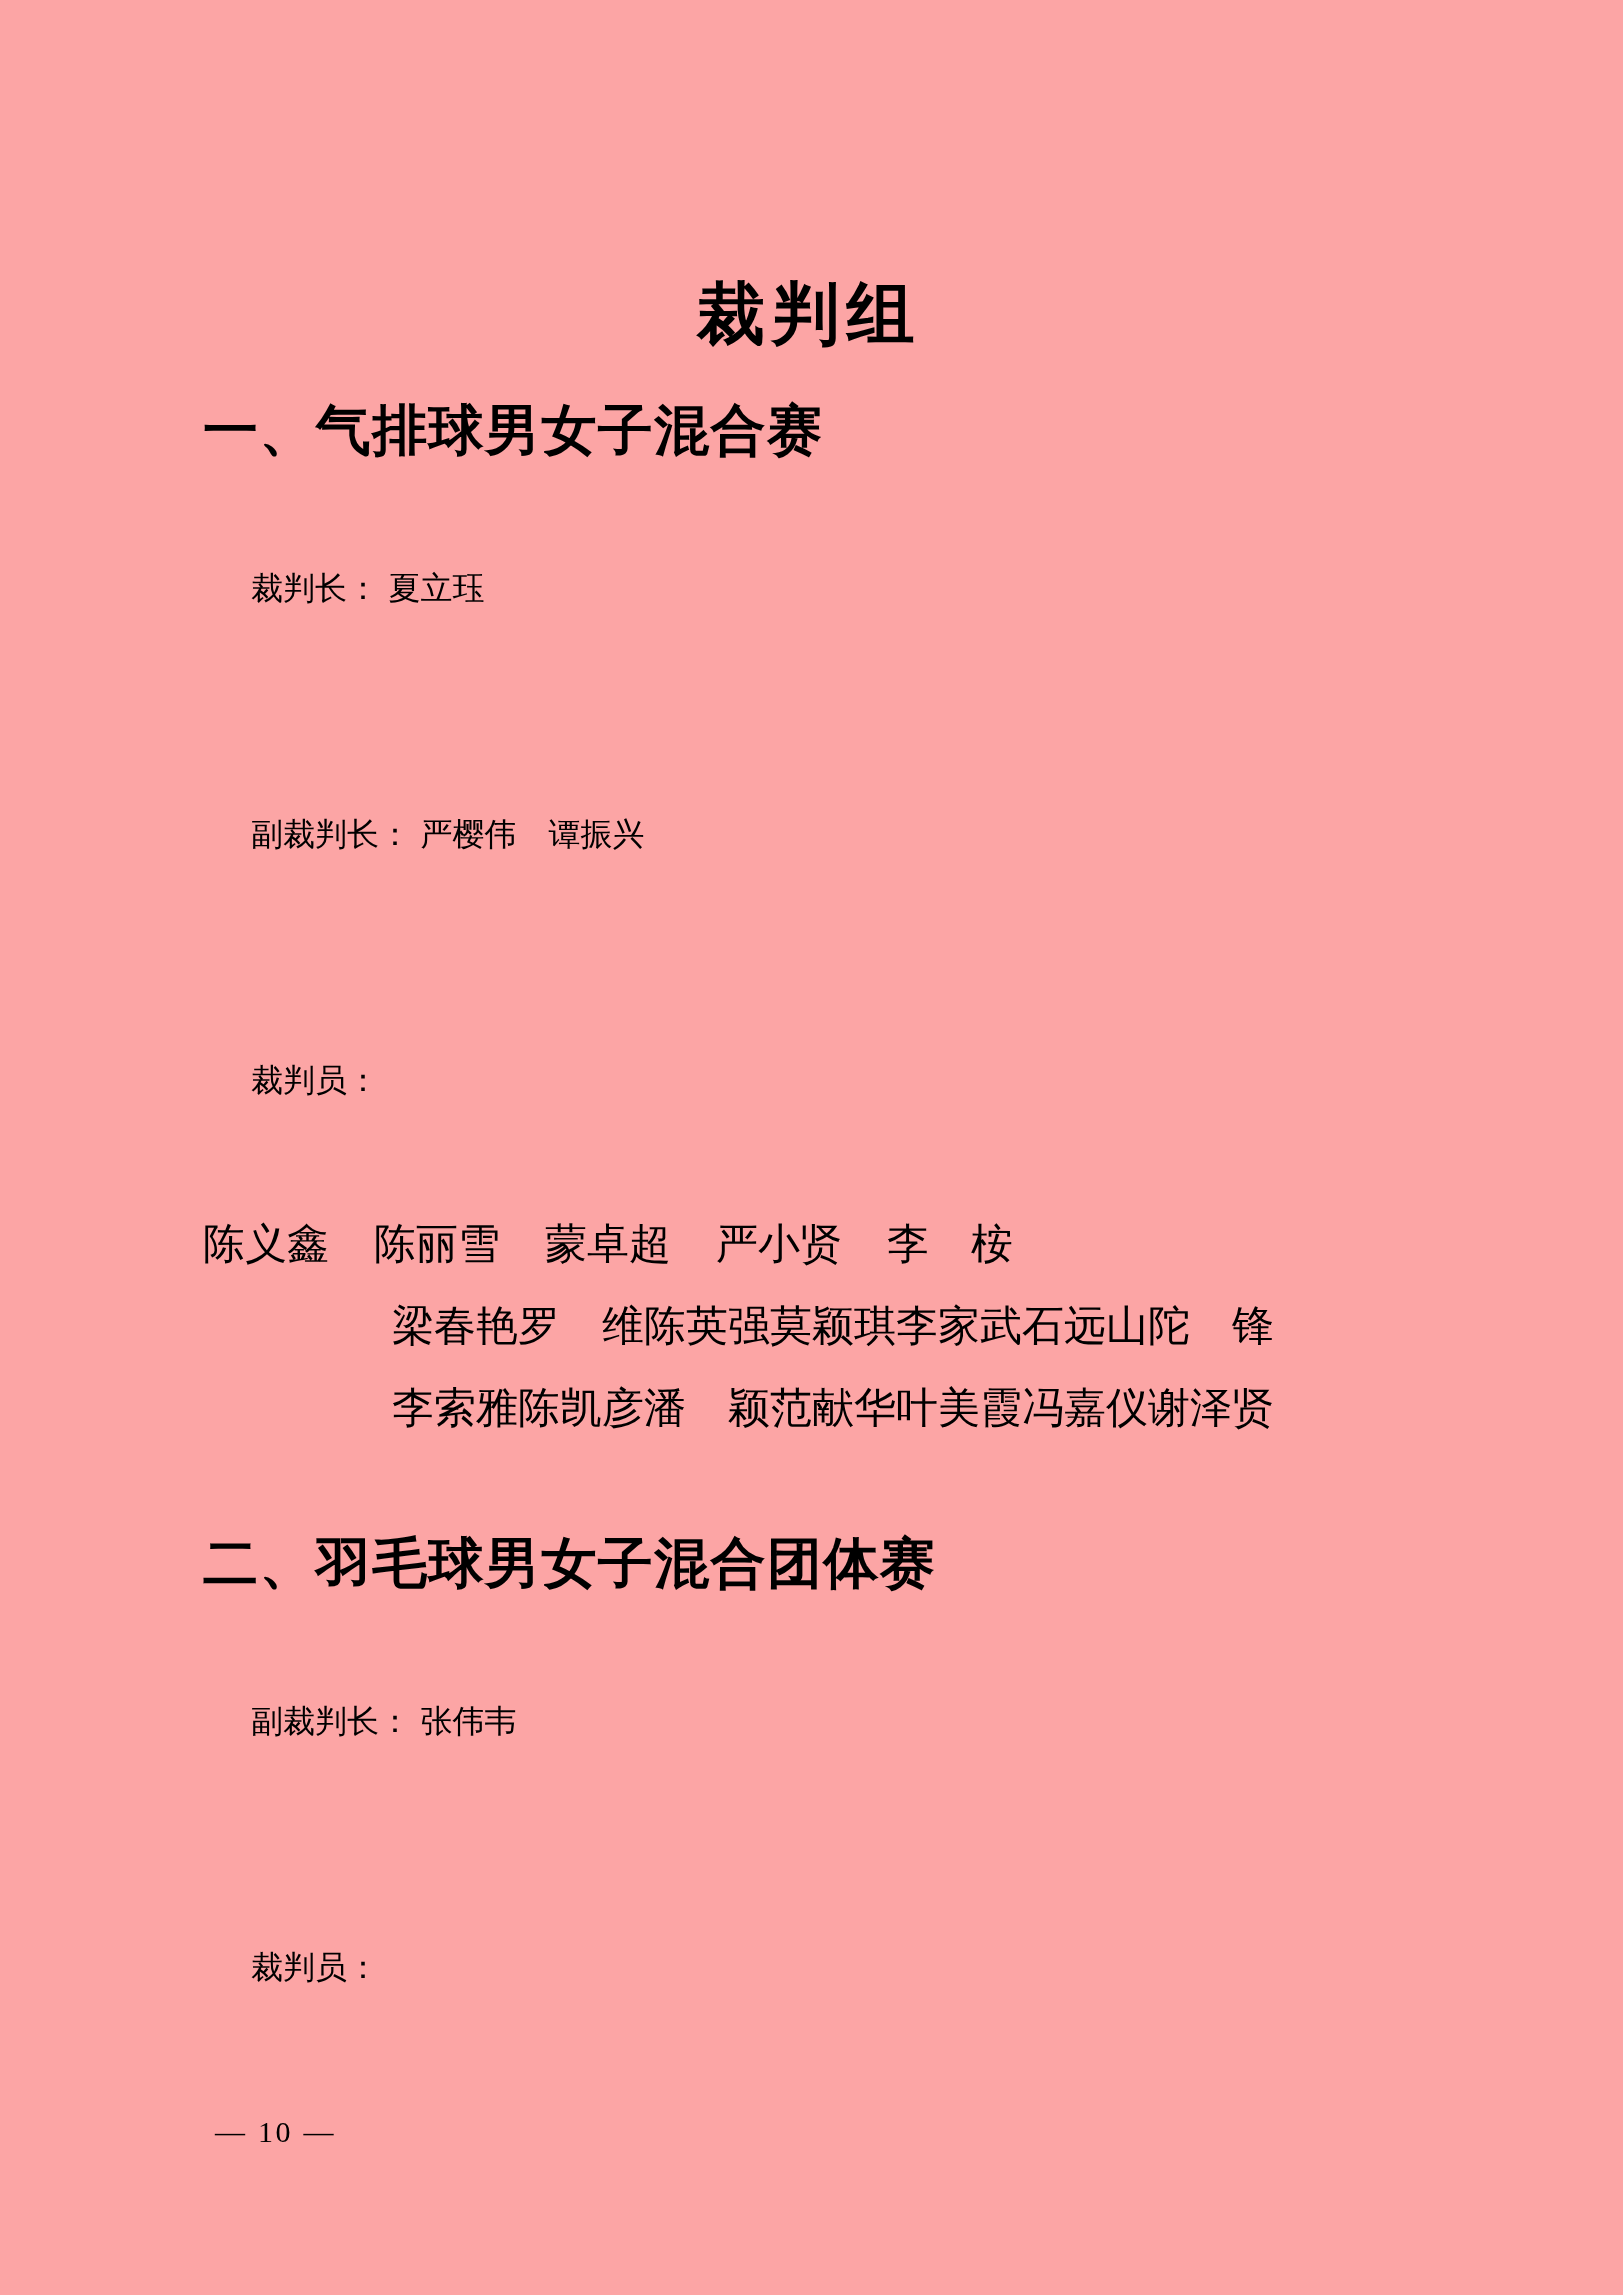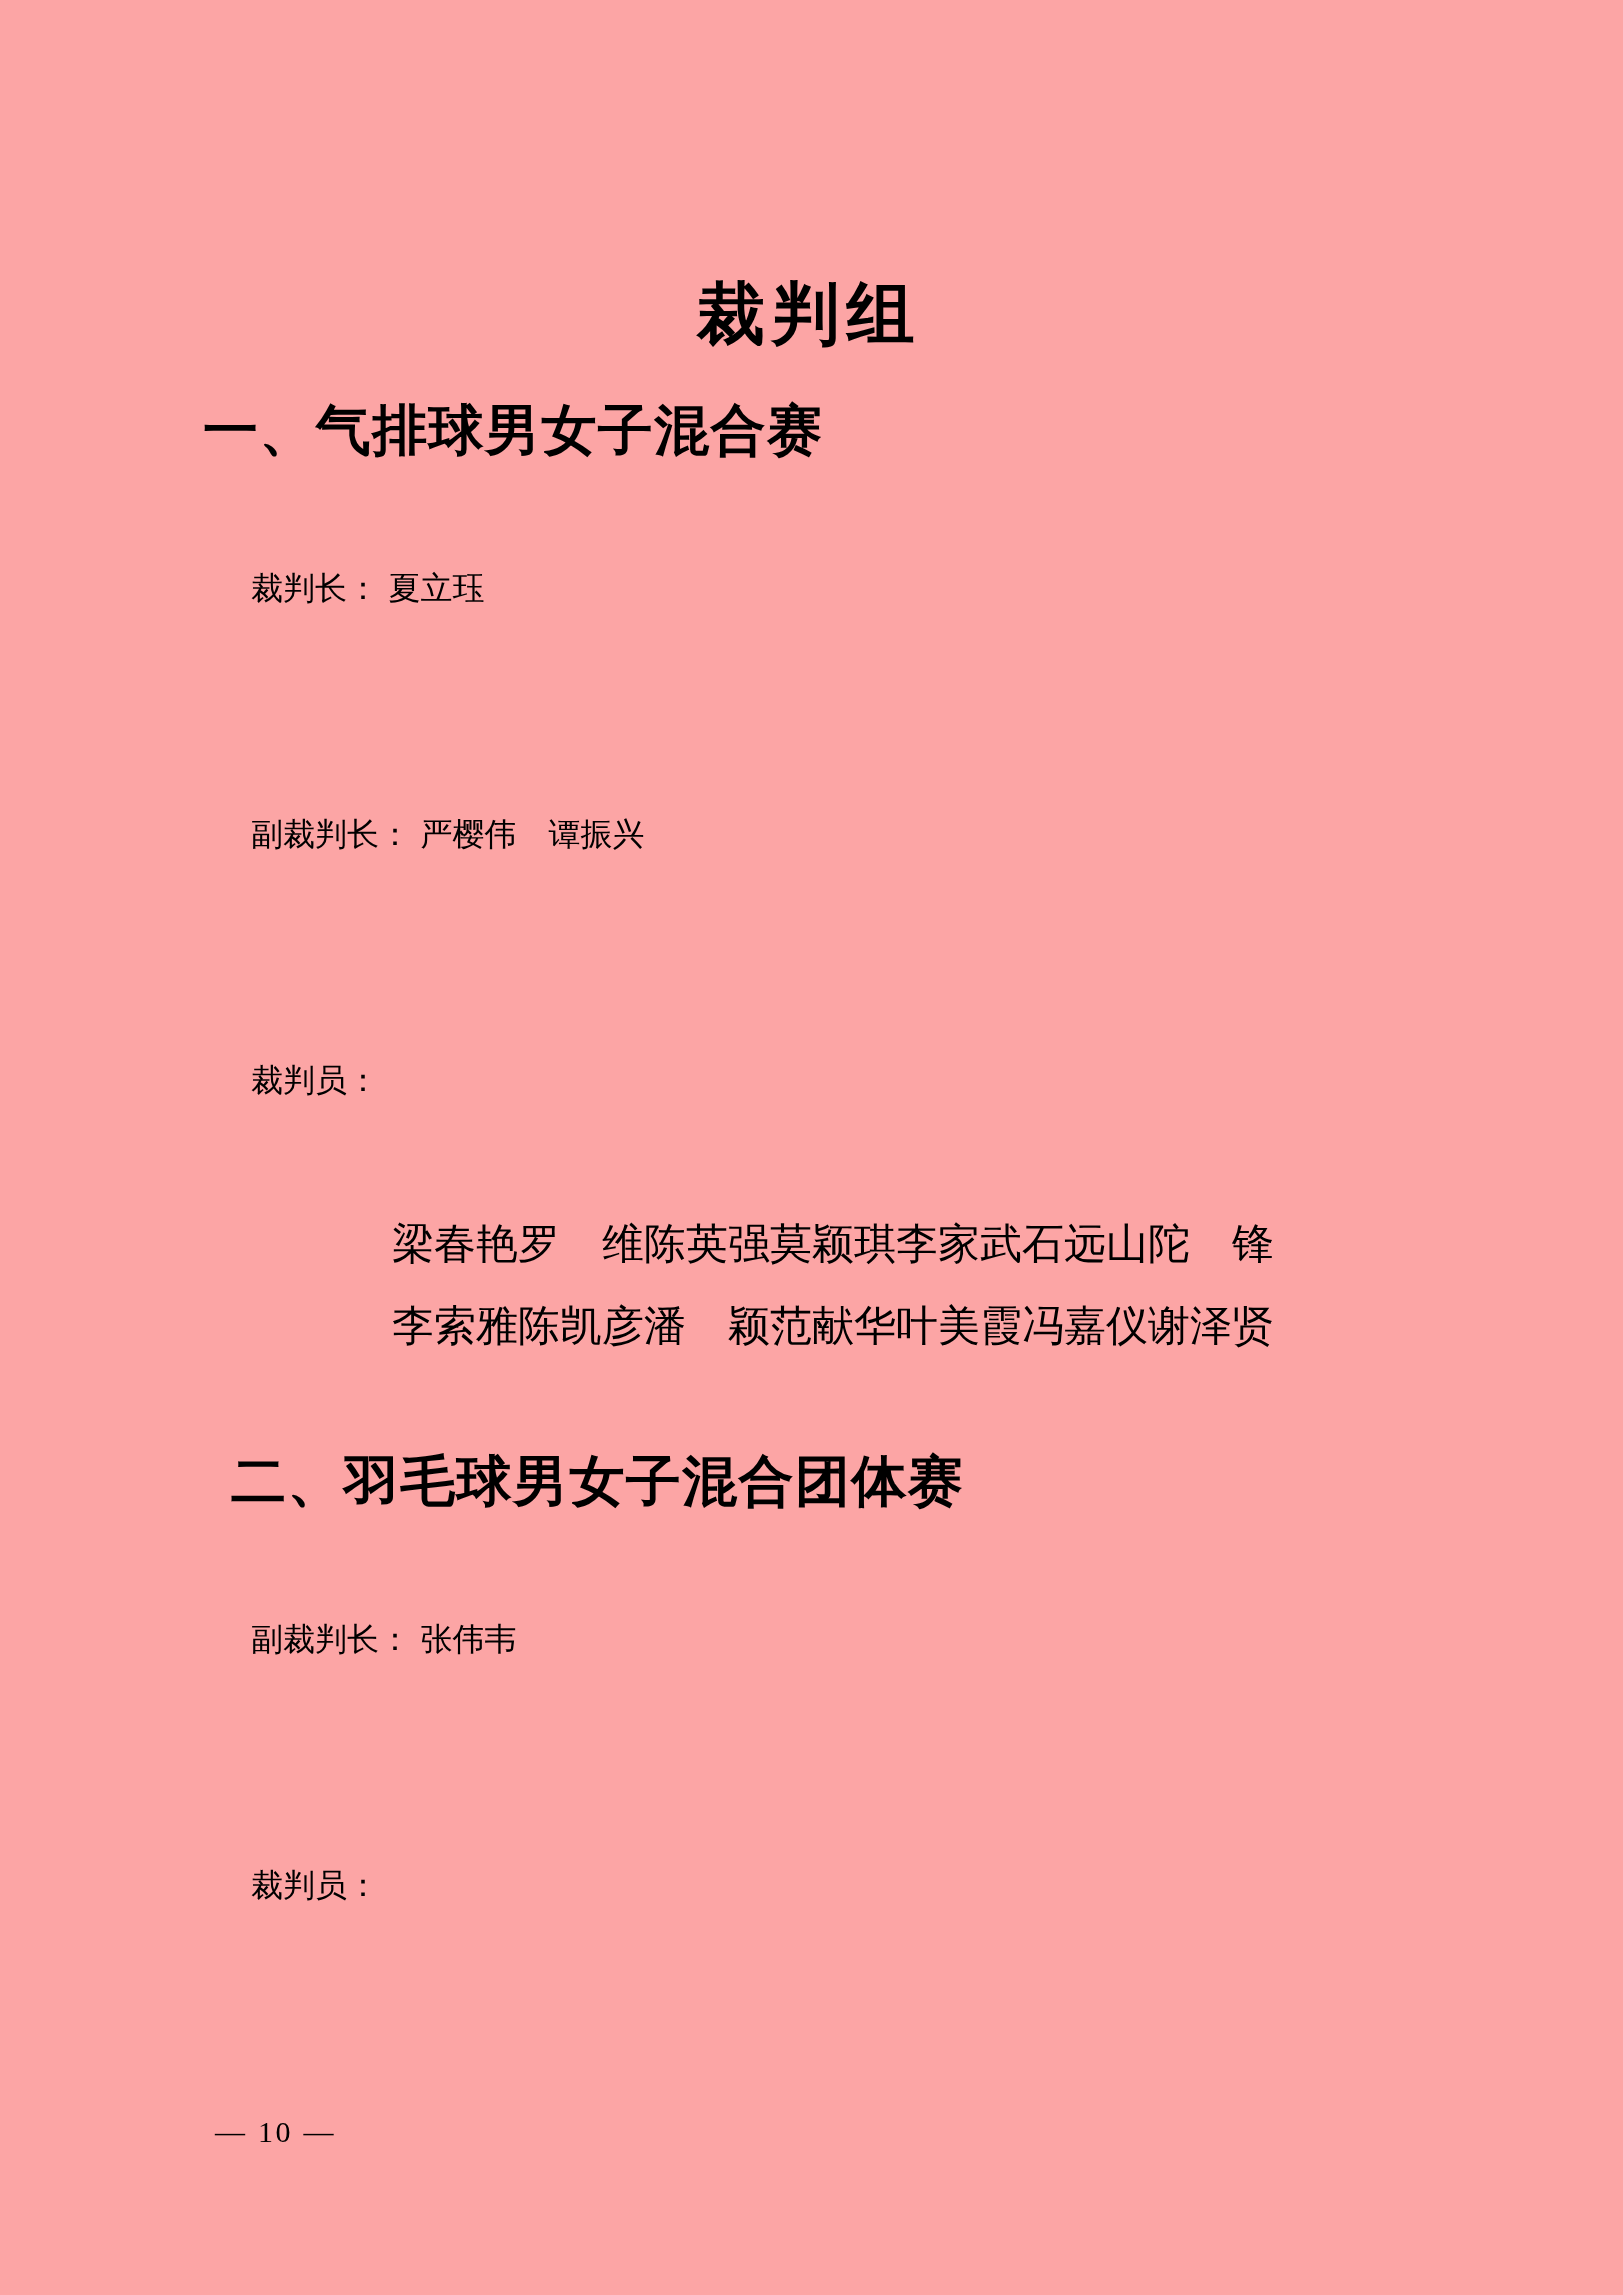--- a/index.html
+++ b/index.html
@@ -30,21 +30,20 @@
   .sec-heading {
     margin: 31px 0 0 0;
     font-family: "Liberation Sans", "DejaVu Sans", sans-serif;
     font-weight: bold;
     font-size: 55px;
     line-height: 69px;
     letter-spacing: 1.4px;
   }
   .section.second .sec-heading {
     margin-top: 80px;
-    margin-left: 28px;
   }
   .line {
     font-family: "Liberation Serif", "DejaVu Serif", serif;
     font-size: 32px;
     line-height: 82px;
     white-space: pre;
   }
   .line .val { margin-left: 9.5px; }
   .name-row {
     display: flex;
@@ -80,20 +79,27 @@
     </div>
 
     <div class="line">
       <span class="lbl">副裁判长：</span><span class="val">严樱伟　谭振兴</span>
     </div>
 
     <div class="line">
       <span class="lbl">裁判员：</span>
     </div>
 
+    <div class="name-row start">
+      <span class="name">陈义鑫</span>
+      <span class="name">陈丽雪</span>
+      <span class="name">蒙卓超</span>
+      <span class="name">严小贤</span>
+      <span class="name">李　桉</span>
+    </div>
 
     <div class="name-row justify">
       <span class="name">梁春艳</span>
       <span class="name">罗　维</span>
       <span class="name">陈英强</span>
       <span class="name">莫颖琪</span>
       <span class="name">李家武</span>
       <span class="name">石远山</span>
       <span class="name">陀　锋</span>
     </div>

